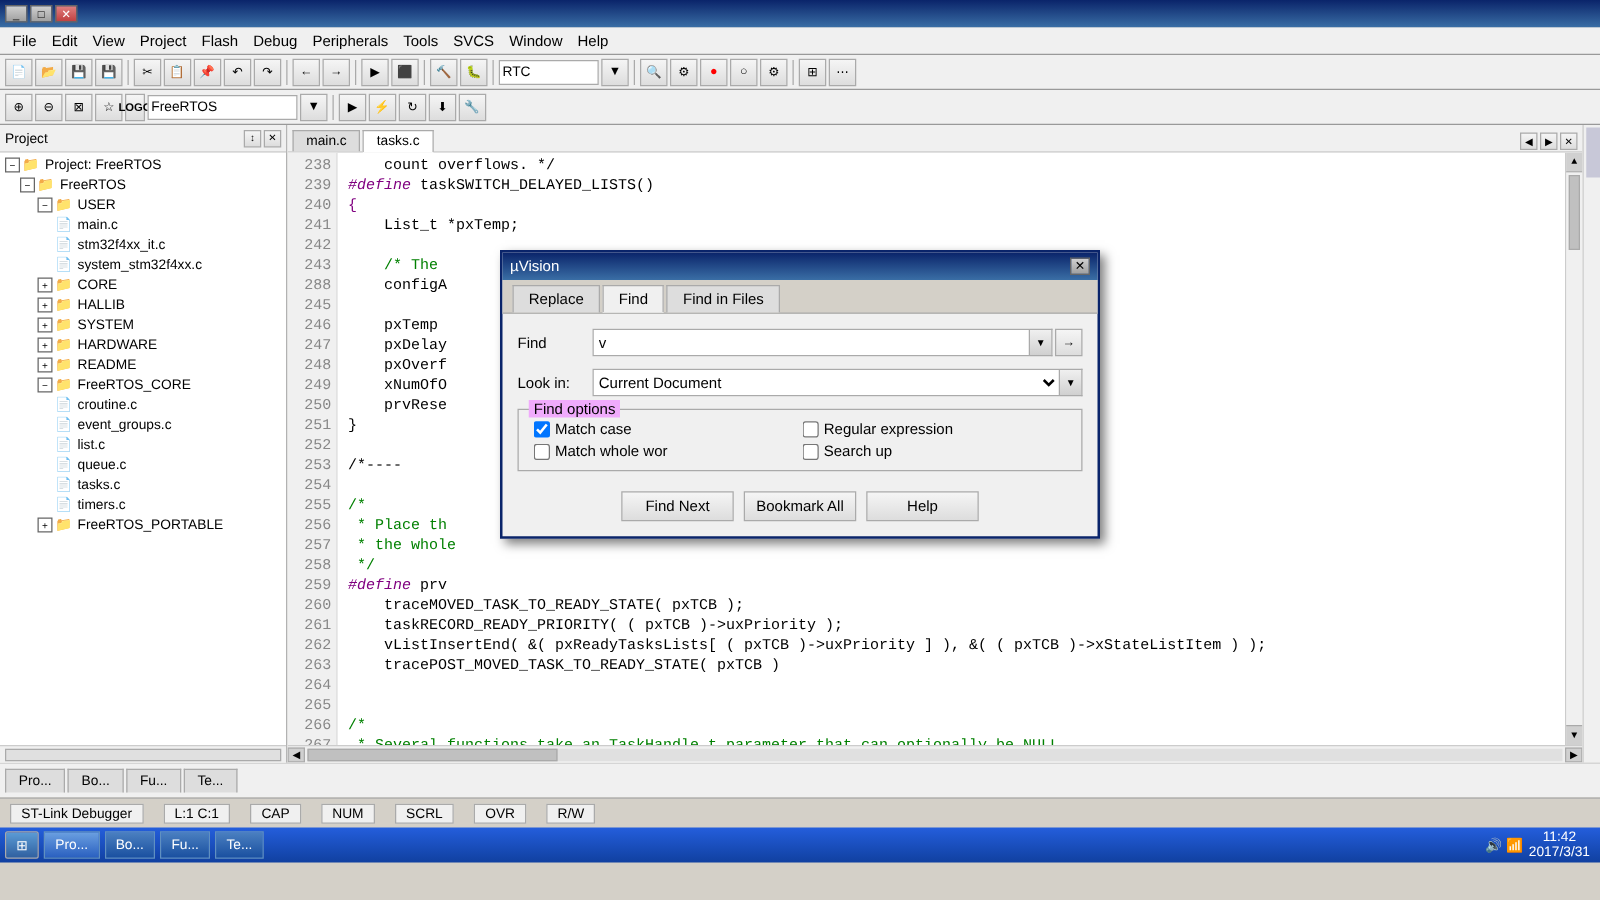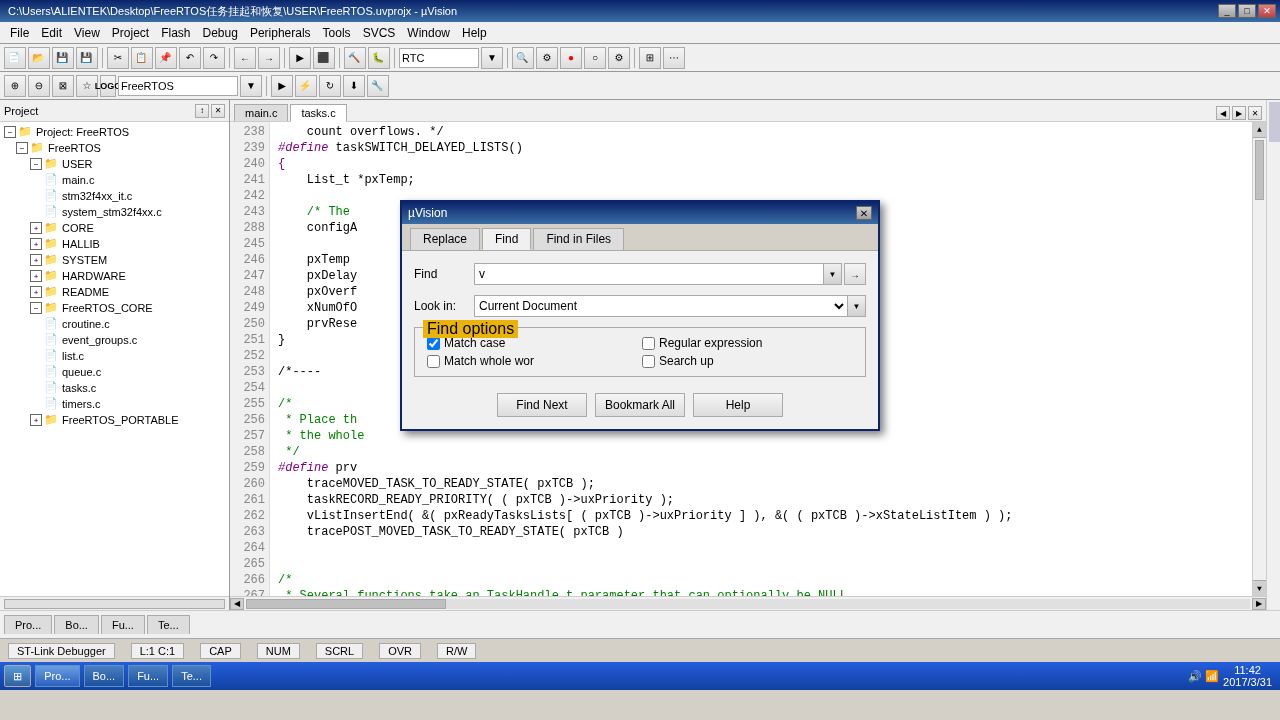--- a/index.html
+++ b/index.html
@@ -376,23 +376,23 @@
     .find-options-group {
       border: 1px solid #aaa;
       padding: 8px 12px;
       margin: 8px 0;
       position: relative;
     }
     .find-options-label {
       position: absolute;
       top: -8px;
       left: 8px;
-      background: #eab308;
-      padding: 0 4px;
-      font-size: 16px;
+      background: #f0abfc;
+      padding: 0 4px;
+      font-size: 12px;
     }
     .options-grid {
       display: grid;
       grid-template-columns: 1fr 1fr;
       gap: 4px;
     }
     .option-row {
       display: flex;
       align-items: center;
       gap: 4px;
@@ -426,21 +426,20 @@
       background: #e8e8e8;
       border-left: 1px solid #ccc;
       display: flex;
       flex-direction: column;
     }
   </style>
 </head>
 <body>
 
 <div class="title-bar">
-  <span class="title-bar-text">C:\Users\ALIENTEK\Desktop\FreeRTOS任务挂起和恢复\USER\FreeRTOS.uvprojx - µVision</span>
   <div class="title-bar-buttons">
     <div class="title-btn">_</div>
     <div class="title-btn">□</div>
     <div class="title-btn" style="background: linear-gradient(to bottom, #e08080, #c04040); color: white;">✕</div>
   </div>
 </div>
 
 <div class="menu-bar">
   <span class="menu-item">File</span>
   <span class="menu-item">Edit</span>

